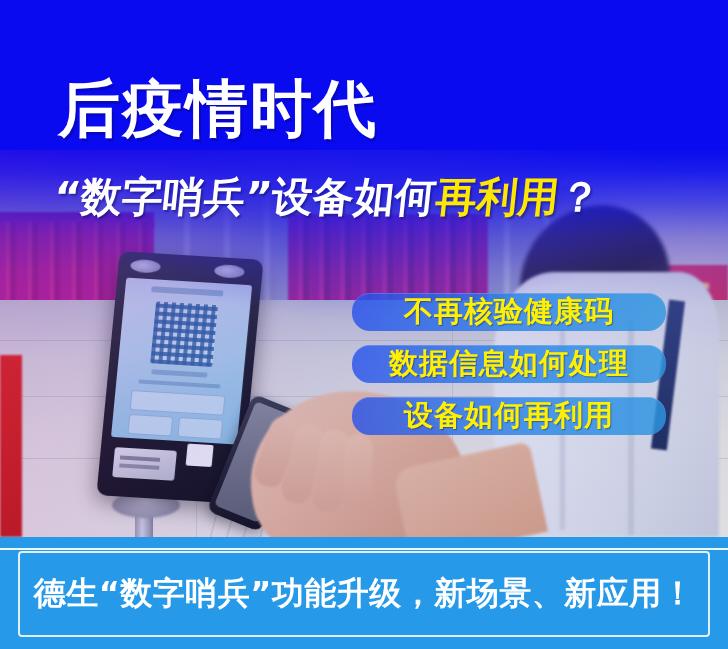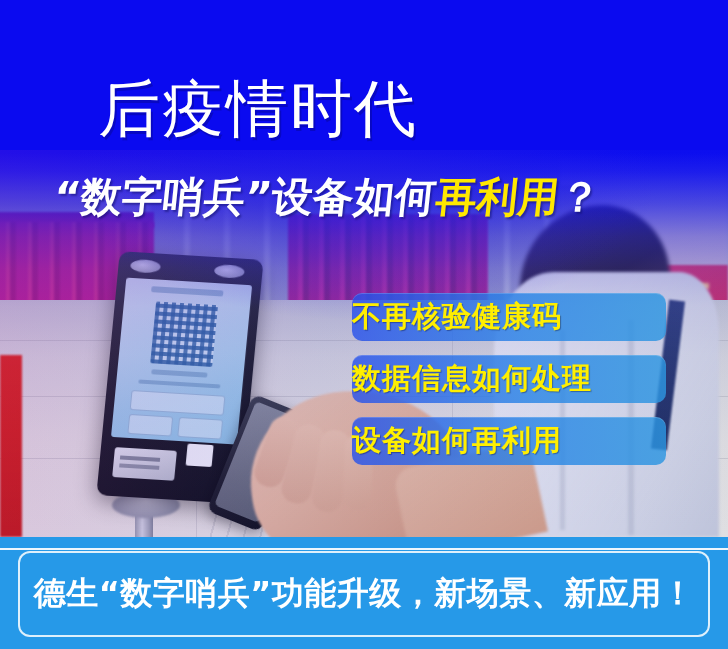--- a/index.html
+++ b/index.html
@@ -280,26 +280,25 @@
     background:
       radial-gradient(ellipse 420px 200px at 50% 8%, rgba(40,30,230,.55), rgba(40,30,230,0) 70%),
       linear-gradient(100deg, rgba(150,40,190,.18) 0%, rgba(40,40,220,.10) 45%, rgba(40,90,220,.05) 100%);
     pointer-events:none;
   }
 
   
   .title {
     position:absolute; left:58px; top:78px;
     font-size:62px; line-height:1;
-    font-weight:400; color:#ffffff;
+    font-weight:700; color:#ffffff;
     letter-spacing:2px;
     font-family:"DejaVu Sans","Liberation Sans",sans-serif;
     text-shadow:2px 3px 0 rgba(0,0,0,.18);
     white-space:nowrap;
-    margin-left:40px;
   }
 
   .subtitle {
     position:absolute; left:54px; top:177px;
     font-size:41px; line-height:1;
     font-weight:700; color:#ffffff;
     letter-spacing:0px;
     font-family:"DejaVu Sans","Liberation Sans",sans-serif;
     text-shadow:2px 2px 2px rgba(10,10,90,.45);
     white-space:nowrap;
@@ -308,23 +307,23 @@
   .subtitle .hl { color:#ffe800; }
   .subtitle .qm { color:#ffffff; }
 
   
   .pills {
     position:absolute; left:352px; top:293px;
     width:314px;
     display:flex; flex-direction:column; gap:14px;
   }
   .pill {
-    height:48px;
-    border-radius:10px;
-    display:flex; align-items:center; justify-content:flex-start;
+    height:38px;
+    border-radius:18px;
+    display:flex; align-items:center; justify-content:center;
     background:linear-gradient(90deg, rgba(38,80,235,.80) 0%, rgba(42,132,230,.82) 55%, rgba(45,150,225,.82) 100%);
     box-shadow:inset 0 1px 0 rgba(255,255,255,.18);
   }
   .pill-label {
     font-size:29px; font-weight:700; color:#ffef00;
     letter-spacing:1px;
     font-family:"DejaVu Sans","Liberation Sans",sans-serif;
     text-shadow:1px 1px 1px rgba(0,0,40,.35);
     white-space:nowrap;
   }
@@ -335,21 +334,21 @@
     background:#2699e8;
   }
   .bottom-line {
     position:absolute; left:0; top:11px; width:728px; height:2px;
     background:rgba(255,255,255,.92);
   }
   .banner {
     position:absolute; left:18px; top:14px;
     width:692px; height:86px;
     border:2px solid rgba(255,255,255,.85);
-    border-radius:12px;
+    border-radius:4px;
     background:#2699e8;
     display:flex; align-items:center; justify-content:center;
   }
   .banner-text {
     font-size:32px; font-weight:700; color:#ffffff;
     letter-spacing:.5px;
     font-family:"DejaVu Sans","Liberation Sans",sans-serif;
     white-space:nowrap;
   }
 </style>

